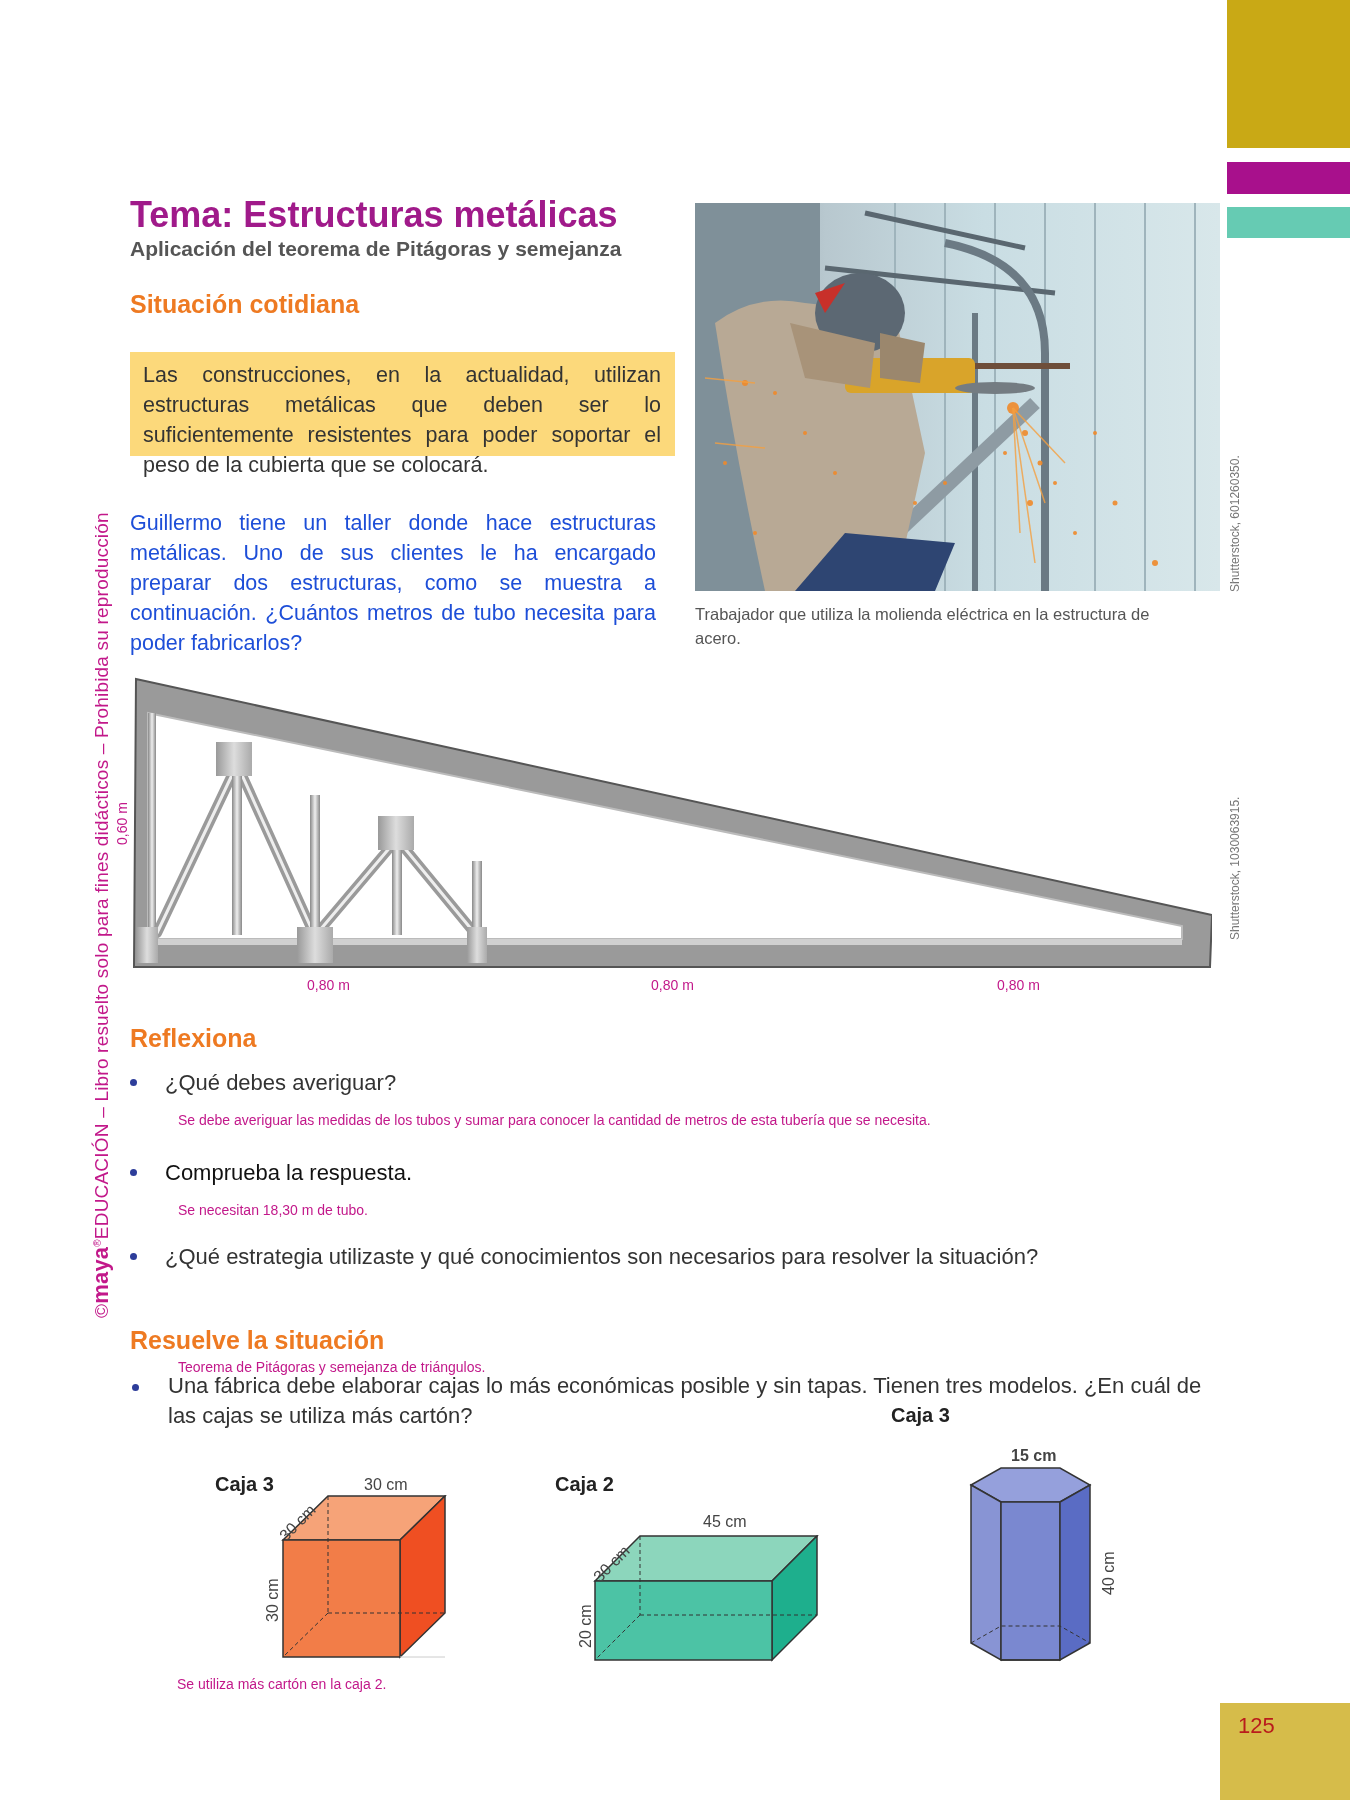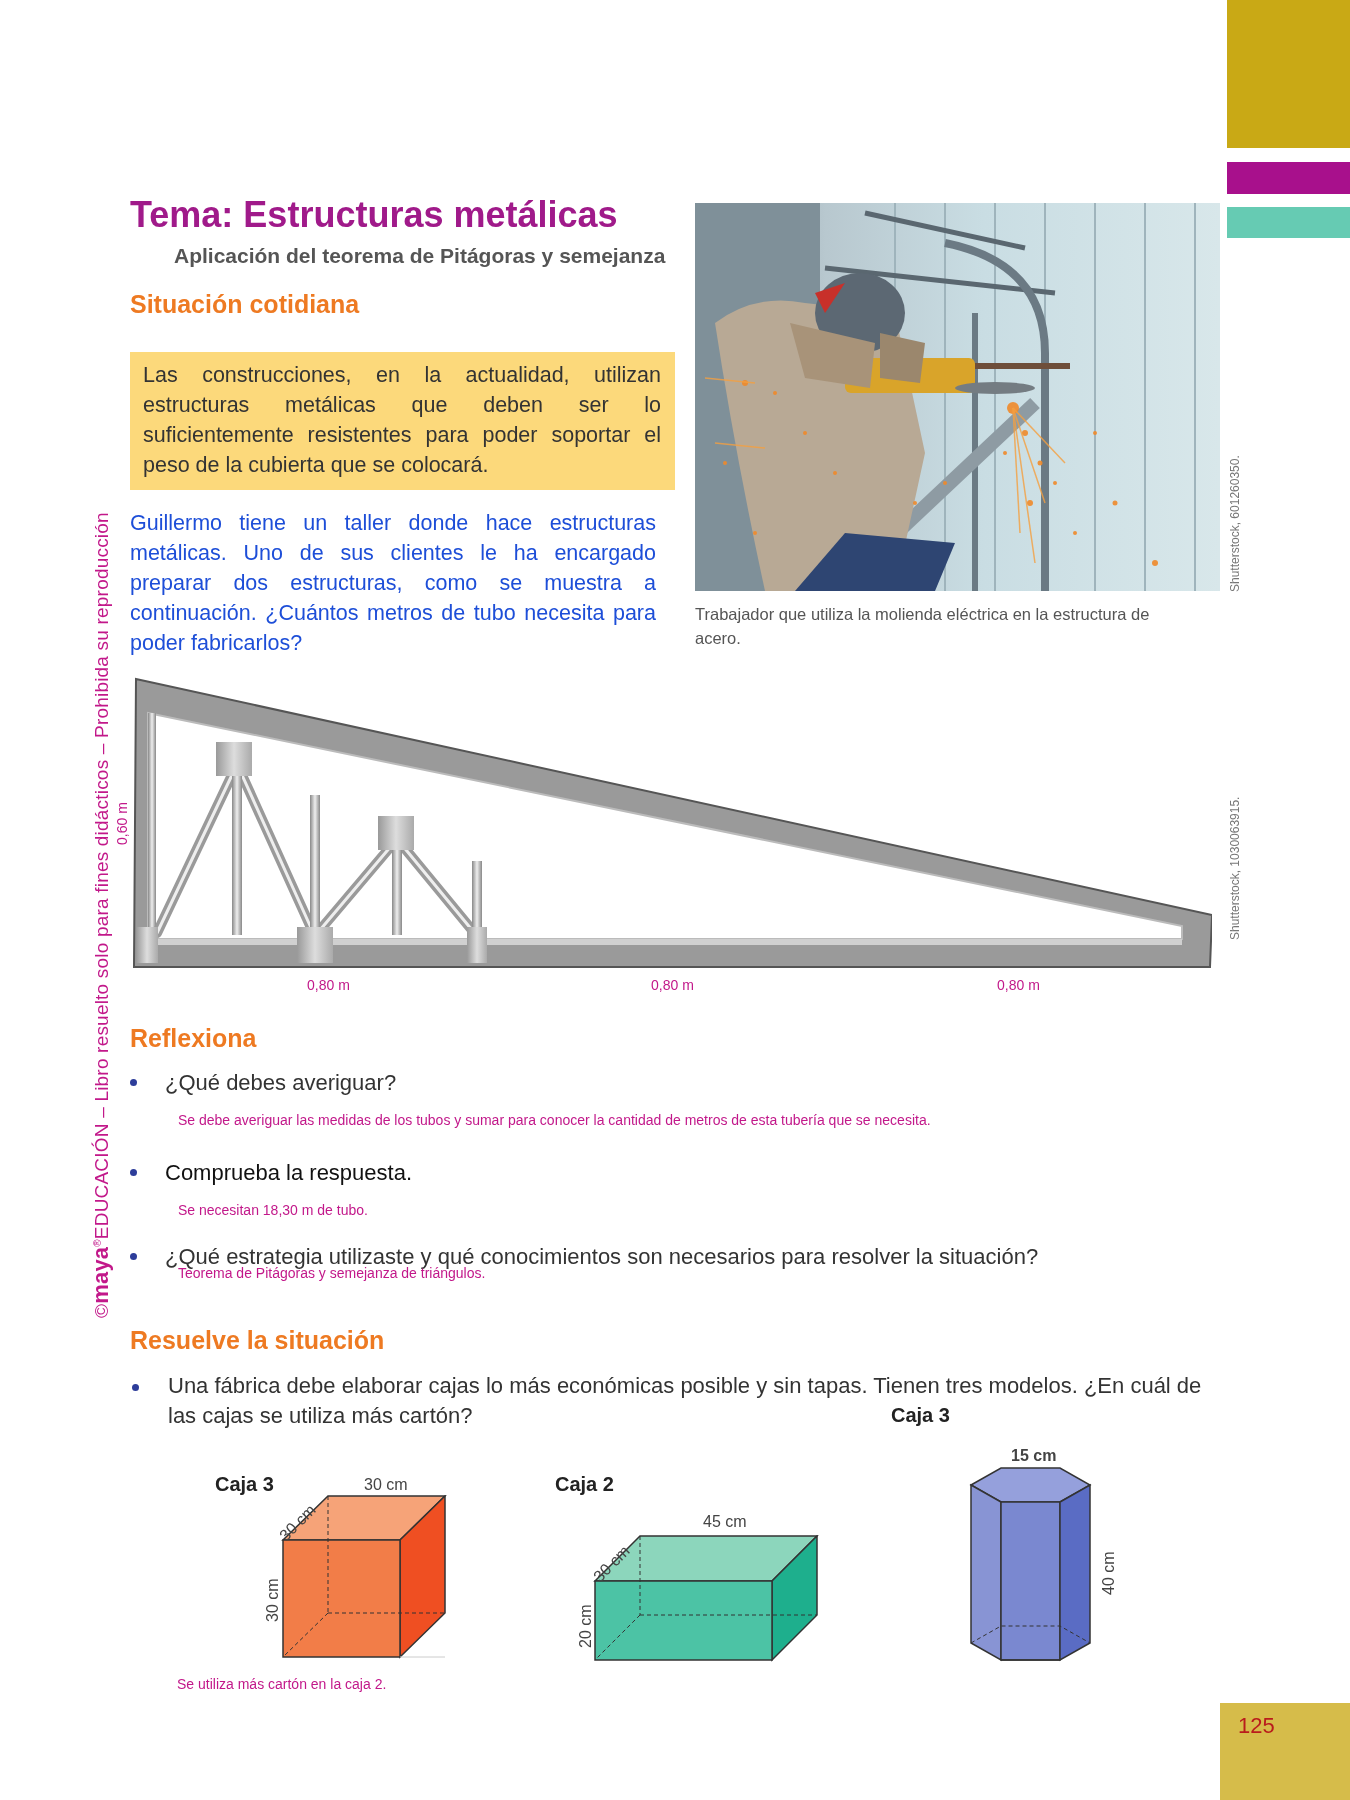--- a/index.html
+++ b/index.html
@@ -20,25 +20,25 @@
 
   
   .copyright {
     left: 88px; top: 1318px; transform-origin: 0 0; transform: rotate(-90deg);
     white-space: nowrap; font-size: 19px; color: #c2188a; letter-spacing: 0.2px;
   }
   .copyright .brand { font-weight: bold; font-size: 22px; }
   .copyright .reg { font-size: 10px; vertical-align: super; }
 
   .title { left: 130px; top: 194px; font-size: 36px; font-weight: bold; color: #a01a8a; }
-  .subtitle { left: 130px; top: 244px; font-size: 21px; font-weight: bold; color: #555; margin-left: 44px; }
+  .subtitle { left: 130px; top: 237px; font-size: 21px; font-weight: bold; color: #555; }
   .section-h { font-size: 25px; font-weight: bold; color: #ee7a22; }
 
   .yellow-box {
-    left: 130px; top: 352px; width: 545px; height: 138px; background: #fcd97b;
+    left: 130px; top: 352px; width: 545px; height: 104px; background: #fcd97b;
   }
   .yellow-box p {
     margin: 0; padding: 8px 14px 0 13px; font-size: 21.5px; line-height: 30px; color: #333;
     text-align: justify; font-weight: 300;
   }
   .body-text {
     left: 130px; top: 508px; width: 526px; font-size: 21.5px; line-height: 30px; color: #1d4ed8;
     text-align: justify;
   }
 
@@ -213,21 +213,21 @@
 <div class="abs answer" style="left:178px; top:1112px;">Se debe averiguar las medidas de los tubos y sumar para conocer la cantidad de metros de esta tubería que se necesita.</div>
 
 <div class="abs bullet-row" style="top:1160px; color:#111;">
   <span class="bullet-dot"></span><span>Comprueba la respuesta.</span>
 </div>
 <div class="abs answer" style="left:178px; top:1202px;">Se necesitan 18,30 m de tubo.</div>
 
 <div class="abs bullet-row" style="top:1244px;">
   <span class="bullet-dot"></span><span>¿Qué estrategia utilizaste y qué conocimientos son necesarios para resolver la situación?</span>
 </div>
-<div class="abs answer" style="left:178px; top:1265px;">Teorema de Pitágoras y semejanza de triángulos.</div>
+<div class="abs answer" style="left:178px; top:1359px;">Teorema de Pitágoras y semejanza de triángulos.</div>
 
 <div class="abs section-h" style="left:130px; top:1326px;">Resuelve la situación</div>
 <div class="abs bullet-row" style="top:1371px; width:1100px; line-height:30px;">
   <span class="bullet-dot" style="position:absolute; left:2px; top:13px;"></span>
   <div style="padding-left:38px; width:1060px;">Una fábrica debe elaborar cajas lo más económicas posible y sin tapas. Tienen tres modelos. ¿En cuál de las cajas se utiliza más cartón?</div>
 </div>
 
 <div class="abs box-label" style="left:215px; top:1473px;">Caja 3</div>
 <div class="abs box-label" style="left:555px; top:1473px;">Caja 2</div>
 <div class="abs box-label" style="left:891px; top:1404px;">Caja 3</div>

